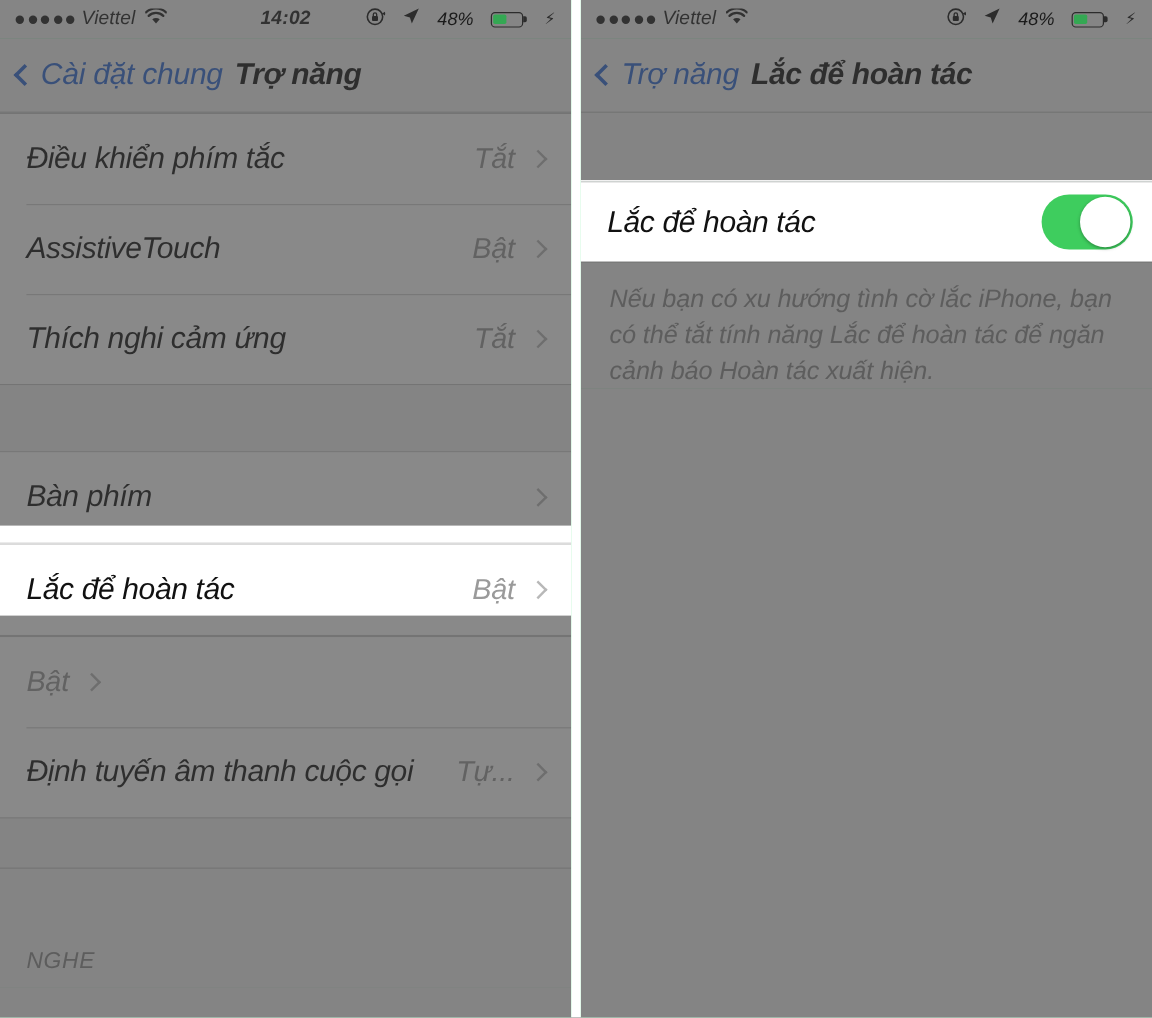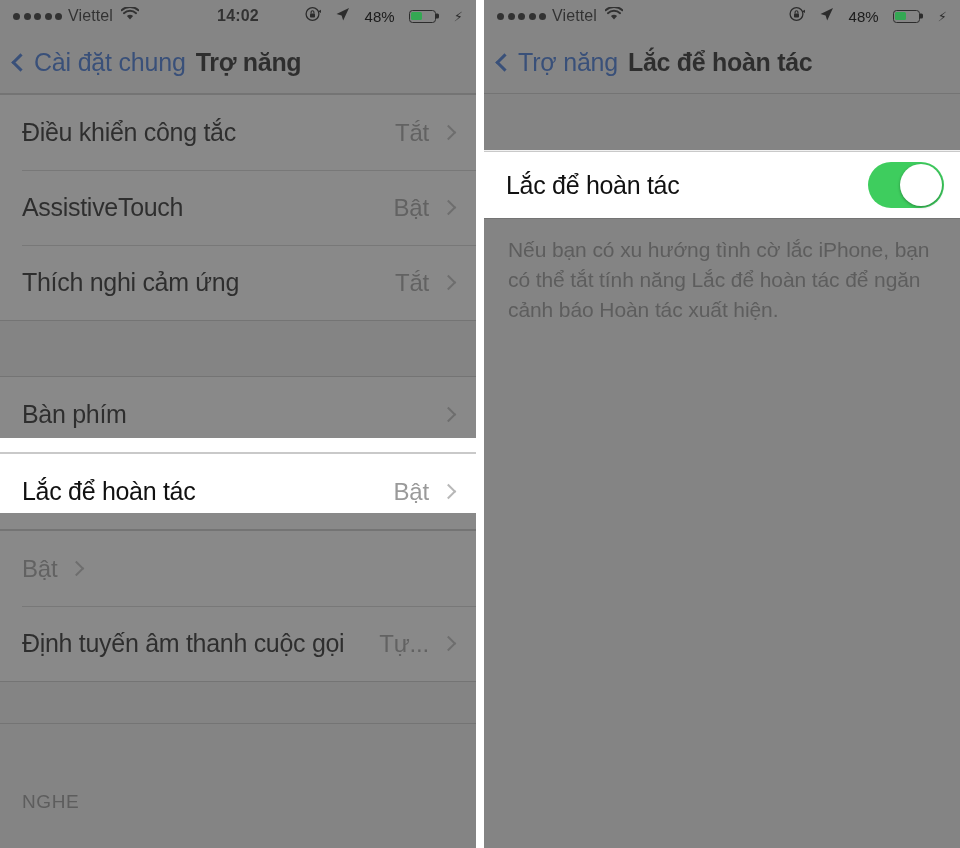--- a/index.html
+++ b/index.html
@@ -5,21 +5,21 @@
   * { box-sizing: border-box; margin: 0; padding: 0; }
   html, body {
     width: 960px; height: 848px;
     background: #6b6b6b;
     font-family: "Liberation Sans", "DejaVu Sans", sans-serif;
     overflow: hidden;
   }
   .stage { position: relative; width: 960px; height: 848px; display: flex; background:#ffffff; }
 
   
-  .phone { position: relative; height: 848px; overflow: hidden; background: #86efac; }
+  .phone { position: relative; height: 848px; overflow: hidden; background: #86efac; font-style: italic; }
   .phone.left  { width: 476px; }
   .gutter      { width: 8px; height: 848px; background: #ffffff; }
   .phone.right { width: 476px; }
 
   
   .veil-top    { position: absolute; left:0; right:0; top:0;    background: rgba(64,64,64,0.62); }
   .veil-bottom { position: absolute; left:0; right:0; bottom:0; background: rgba(64,64,64,0.62); }
   .veil-right-top    { position: absolute; left:0; right:0; top:0;  background: rgba(64,64,64,0.62); }
   .veil-right-bottom { position: absolute; left:0; right:0; bottom:0; background: rgba(64,64,64,0.62); }
 
@@ -165,21 +165,21 @@
           <span class="chev-left"></span>
           <span class="back-label">Cài đặt chung</span>
         </div>
         <div class="nav-title">Trợ năng</div>
       </div>
 
       <div class="list-wrap">
 
         <div class="group">
           <div class="row">
-            <span class="row-label">Điều khiển công tắc</span>
+            <span class="row-label">Điều khiển phím tắc</span>
             <span class="row-value">Tắt</span>
             <span class="chev-right"></span>
           </div>
           <div class="row">
             <span class="row-label">AssistiveTouch</span>
             <span class="row-value">Bật</span>
             <span class="chev-right"></span>
           </div>
           <div class="row">
             <span class="row-label">Thích nghi cảm ứng</span>

